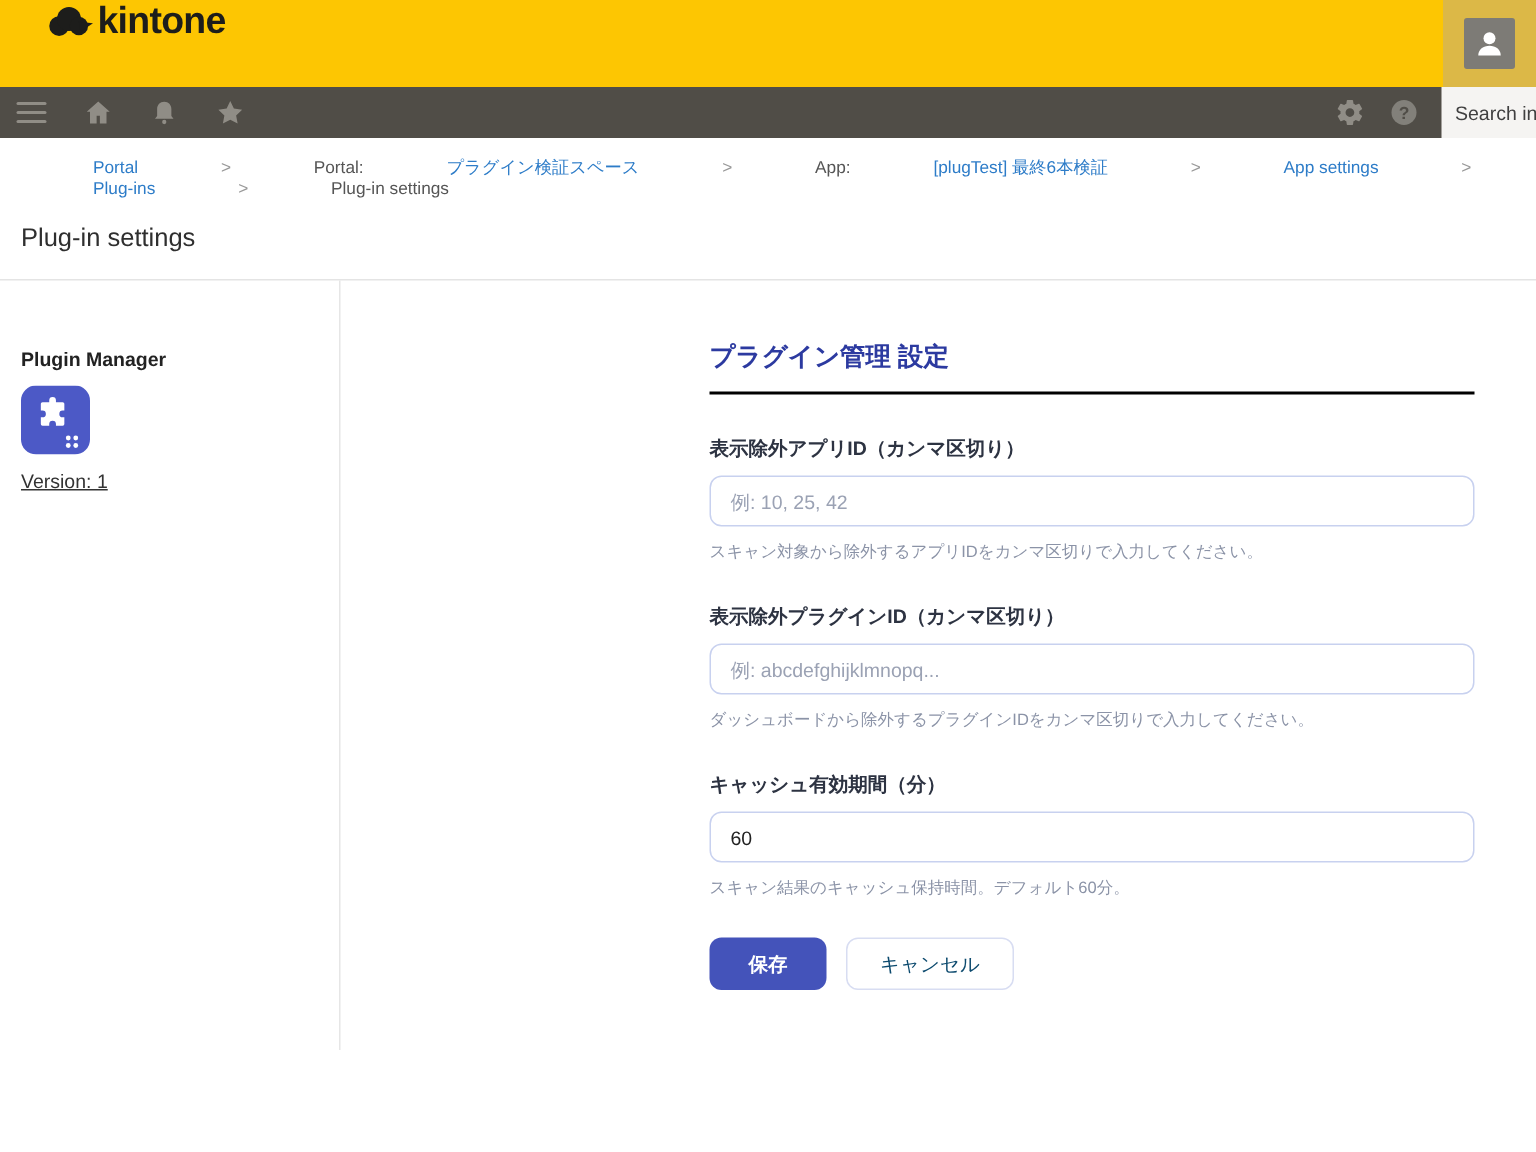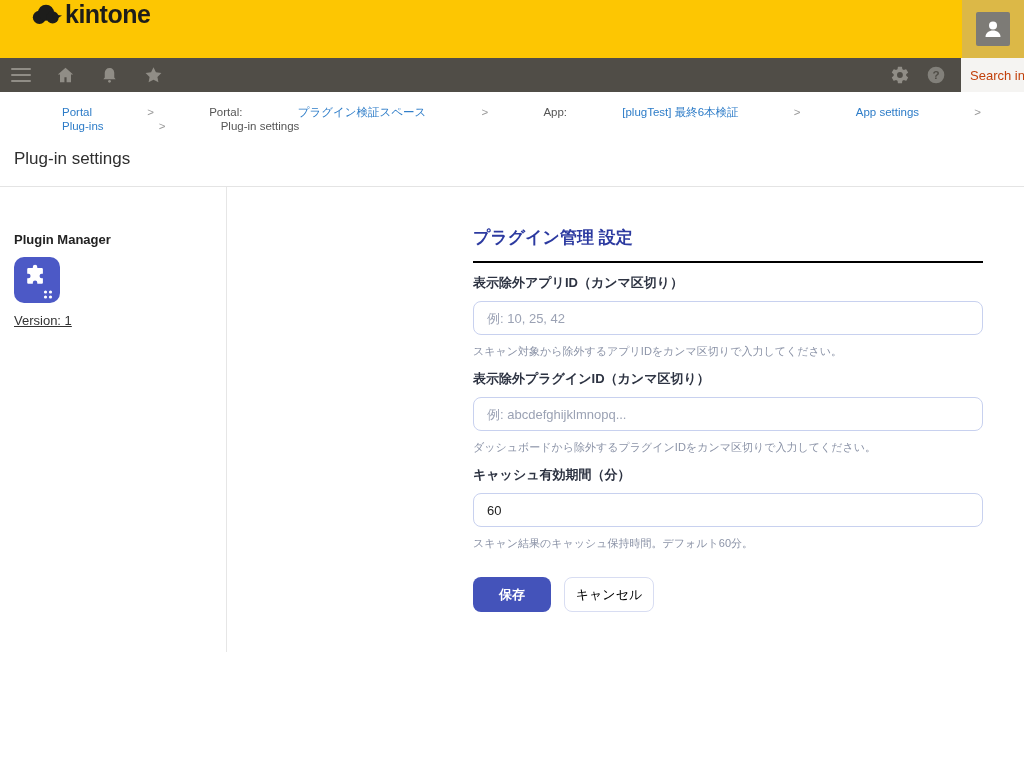--- a/index.html
+++ b/index.html
@@ -20,21 +20,21 @@
   .nav-left { display: flex; align-items: center; margin-left: 10px; }
   .nav-icon { width: 22px; height: 22px; display: flex; align-items: center; justify-content: center;
     cursor: pointer; }
   .nav-icon + .nav-icon { margin-left: 22px; }
   .hamburger { display: flex; flex-direction: column; gap: 4px; }
   .hamburger span { display: block; width: 20px; height: 2px; background: #908D86; border-radius: 1px; }
   .nav-right { margin-left: auto; display: flex; align-items: center; }
   .nav-right .nav-icon { margin-left: 0; margin-right: 14px; }
   .searchbox { width: 63px; height: 34px; background: #F5F4F2; display: flex; align-items: center;
     padding-left: 9px; cursor: text; overflow: hidden; }
-  .searchbox span { font-size: 13px; color: #c2410c; white-space: nowrap; }
+  .searchbox span { font-size: 13px; color: #404040; white-space: nowrap; }
 
   
   .breadcrumb { padding: 13px 14px 0 14px; font-size: 11.5px; line-height: 14px; }
   .breadcrumb span { margin-right: 4px; padding-left: 48px; }
   .bc-link { color: #2D7CC8; cursor: pointer; }
   .bc-plain { color: #555555; }
   .bc-sep { color: #999999; }
 
   
   .page-title { font-size: 17px; color: #2F2F2F; padding: 16px 14px 0 14px; font-weight: 400; }
@@ -46,33 +46,33 @@
     padding: 17px 0 0 14px; flex-shrink: 0; }
   .plugin-name { font-size: 13px; font-weight: bold; color: #222222; margin-top: 28px; }
   .plugin-tile { margin-top: 10px; width: 46px; height: 46px; cursor: pointer; }
   .plugin-version { margin-top: 10px; font-size: 13px; color: #333333; text-decoration: underline; }
 
   .main { flex: 1; padding: 39px 0 0 246px; }
   .form-col { width: 510px; }
   .form-heading { font-size: 17px; font-weight: bold; color: #2C3AA0;
     padding-bottom: 12px; border-bottom: 2px solid #000000; }
 
-  .field-group { margin-top: 11px; }
+  .field-group { margin-top: 27px; }
   .field-label { font-size: 13px; font-weight: bold; color: #2D3342; margin-bottom: 9px; }
   .field-input { width: 100%; height: 34px; border: 1px solid #C8D1EF; border-radius: 8px;
     padding: 0 13px; font-size: 13px; color: #222222; outline: none; background: #fff;
     font-family: "Liberation Sans", "DejaVu Sans", sans-serif; }
   .field-input::placeholder { color: #9BA2B4; opacity: 1; }
   .field-help { margin-top: 9px; font-size: 11px; color: #8B93A7; }
 
   .btn-row { margin-top: 26px; display: flex; gap: 13px; padding-bottom: 40px; }
   .btn { height: 35px; border-radius: 8px; font-size: 13px; cursor: pointer;
     font-family: "Liberation Sans", "DejaVu Sans", sans-serif; }
   .btn-save { width: 78px; background: #4453BA; color: #ffffff; border: none; font-weight: bold; }
-  .btn-cancel { width: 90px; background: #ffffff; color: #000000; border: 1px solid #D8DDF2; }
+  .btn-cancel { width: 112px; background: #ffffff; color: #0c4a6e; border: 1px solid #D8DDF2; }
 </style>
 </head>
 <body>
 
 <div class="topbar">
   <div class="logo">
     <span style="display:flex;">
       <svg width="32" height="26" viewBox="0 0 34 27">
         <g fill="#1d1d1b">
           <circle cx="10" cy="16" r="7"></circle>

